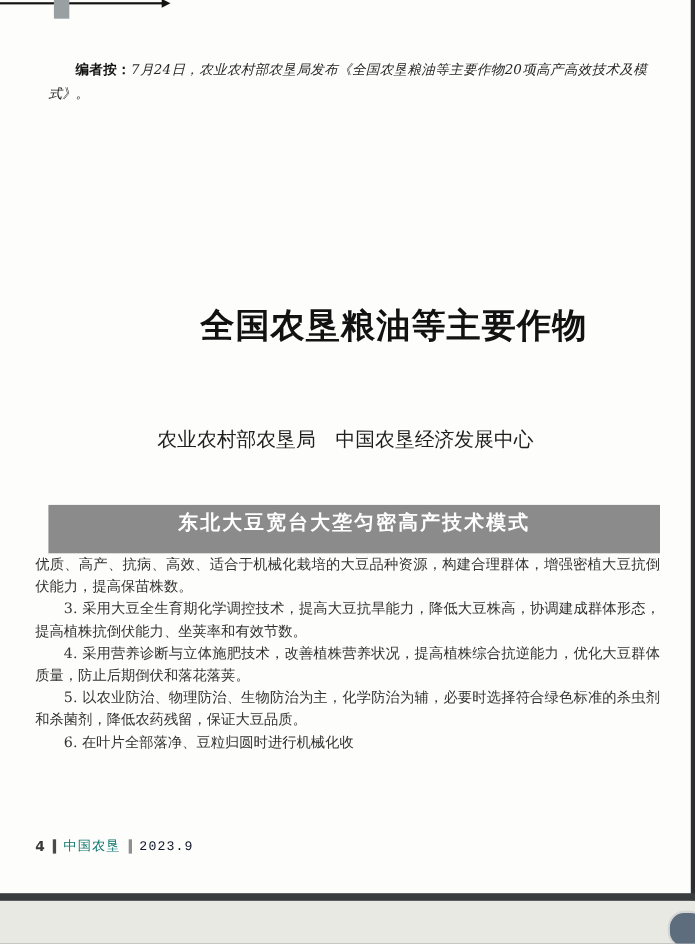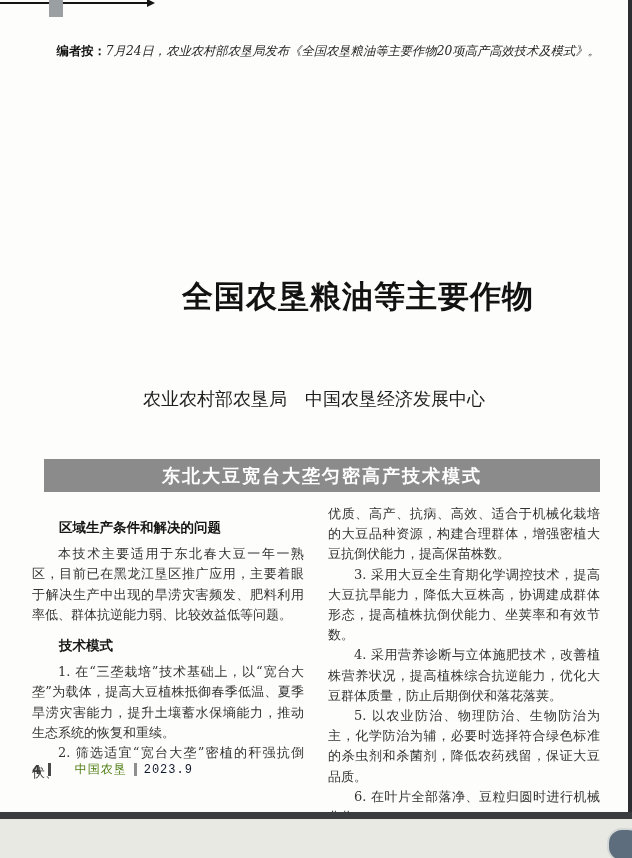--- a/index.html
+++ b/index.html
@@ -11,55 +11,55 @@
 
   
   .rule-line{position:absolute;left:0;top:2px;width:149px;height:2px;background:#141414;}
   .rule-arrow{position:absolute;left:147px;top:-1px;width:0;height:0;
     border-left:8px solid #141414;border-top:4px solid transparent;border-bottom:4px solid transparent;}
   .bookmark-tab{position:absolute;left:49px;top:0;width:14px;height:17px;background:#9aa0a2;}
 
   
   .editorial{position:absolute;top:40px;left:32px;width:568px;
     font-size:12.3px;line-height:22.3px;color:#262626;text-align:justify;font-style:italic;}
-  .ed-p{margin:0;text-indent:2em;}
+  .ed-p{margin:12px;text-indent:2em;}
   .ed-label{font-style:normal;font-weight:700;color:#111;
     font-family:"DejaVu Sans","Liberation Sans",sans-serif;}
 
   
   .title{position:absolute;top:276px;left:0;width:628px;margin:0;text-align:center;
     font-family:"DejaVu Sans","Liberation Sans",sans-serif;font-weight:700;
     font-size:31px;line-height:41px;letter-spacing:1px;color:#121212;padding-left:44px;}
   .t-line{display:block;}
   .byline{position:absolute;top:387px;left:0;width:628px;text-align:center;
     font-size:18px;color:#1f1f1f;}
 
   
-  .banner{position:absolute;top:459px;left:44px;width:556px;height:33px;background:#8b8b8b;
+  .banner{position:absolute;top:459px;left:44px;width:556px;height:44px;background:#8b8b8b;
     color:#ffffff;text-align:center;line-height:34px;letter-spacing:2px;
     font-family:"DejaVu Sans","Liberation Sans",sans-serif;font-weight:700;font-size:18px;}
 
   
   .columns{position:absolute;top:504px;left:32px;width:568px;display:flex;gap:24px;
     font-size:13px;line-height:20.2px;color:#333;text-align:justify;}
   .col{flex:1;min-width:0;}
   .col-left{padding-top:13px;}
   .col-heading{margin:0 0 7px 0;text-indent:2em;font-size:13.5px;font-weight:700;color:#161616;
     font-family:"DejaVu Sans","Liberation Sans",sans-serif;}
   .col-heading.mt{margin-top:10px;}
   .body-p{margin:0;}
   .indent{text-indent:2em;}
 
   
   .footer{position:absolute;top:761px;left:32px;display:flex;align-items:center;gap:7px;
     font-family:"DejaVu Sans","Liberation Sans",sans-serif;font-size:12px;}
   .pagenum{font-weight:700;color:#3a3a3a;font-size:12.5px;}
   .bar{width:3px;height:13px;background:#4a4a4a;display:inline-block;}
   .bar.light{background:#8f8f8f;}
-  .mag{color:#4d7c0f;letter-spacing:1px;margin-left:17px;}
+  .mag{color:#0f766e;letter-spacing:1px;}
   .issue{color:#0f172a;letter-spacing:1px;font-family:Liberation Mono, monospace;}
 
   
   .right-edge{position:absolute;right:0;top:0;width:4px;height:819px;background:#2c2e31;}
   .bottom-bar{position:absolute;left:0;top:812px;width:632px;height:7px;background:#3a3d40;}
   .bottom-strip{position:absolute;left:0;top:819px;width:632px;height:39px;background:#e9e9e3;}
   .fab{position:absolute;top:9px;right:-11px;width:32px;height:30px;border-radius:15px;
     background:#5e6d7d;border:2px solid #d3d8d6;cursor:pointer;}
 </style>
 </head>
@@ -78,27 +78,20 @@
 
     <h1 class="title">
       <span class="t-line">全国农垦粮油等主要作物</span>
     </h1>
 
     <div class="byline">农业农村部农垦局　中国农垦经济发展中心</div>
 
     <div class="banner">东北大豆宽台大垄匀密高产技术模式</div>
 
     <div class="columns">
-      <div class="col col-left">
-        <h3 class="col-heading">区域生产条件和解决的问题</h3>
-        <p class="body-p indent">本技术主要适用于东北春大豆一年一熟区，目前已在黑龙江垦区推广应用，主要着眼于解决生产中出现的旱涝灾害频发、肥料利用率低、群体抗逆能力弱、比较效益低等问题。</p>
-        <h3 class="col-heading mt">技术模式</h3>
-        <p class="body-p indent">1. 在“三垄栽培”技术基础上，以“宽台大垄”为载体，提高大豆植株抵御春季低温、夏季旱涝灾害能力，提升土壤蓄水保墒能力，推动生态系统的恢复和重续。</p>
-        <p class="body-p indent">2. 筛选适宜“宽台大垄”密植的秆强抗倒伏、</p>
-      </div>
       <div class="col col-right">
         <p class="body-p">优质、高产、抗病、高效、适合于机械化栽培的大豆品种资源，构建合理群体，增强密植大豆抗倒伏能力，提高保苗株数。</p>
         <p class="body-p indent">3. 采用大豆全生育期化学调控技术，提高大豆抗旱能力，降低大豆株高，协调建成群体形态，提高植株抗倒伏能力、坐荚率和有效节数。</p>
         <p class="body-p indent">4. 采用营养诊断与立体施肥技术，改善植株营养状况，提高植株综合抗逆能力，优化大豆群体质量，防止后期倒伏和落花落荚。</p>
         <p class="body-p indent">5. 以农业防治、物理防治、生物防治为主，化学防治为辅，必要时选择符合绿色标准的杀虫剂和杀菌剂，降低农药残留，保证大豆品质。</p>
         <p class="body-p indent">6. 在叶片全部落净、豆粒归圆时进行机械化收</p>
       </div>
     </div>
 
     <div class="footer">

